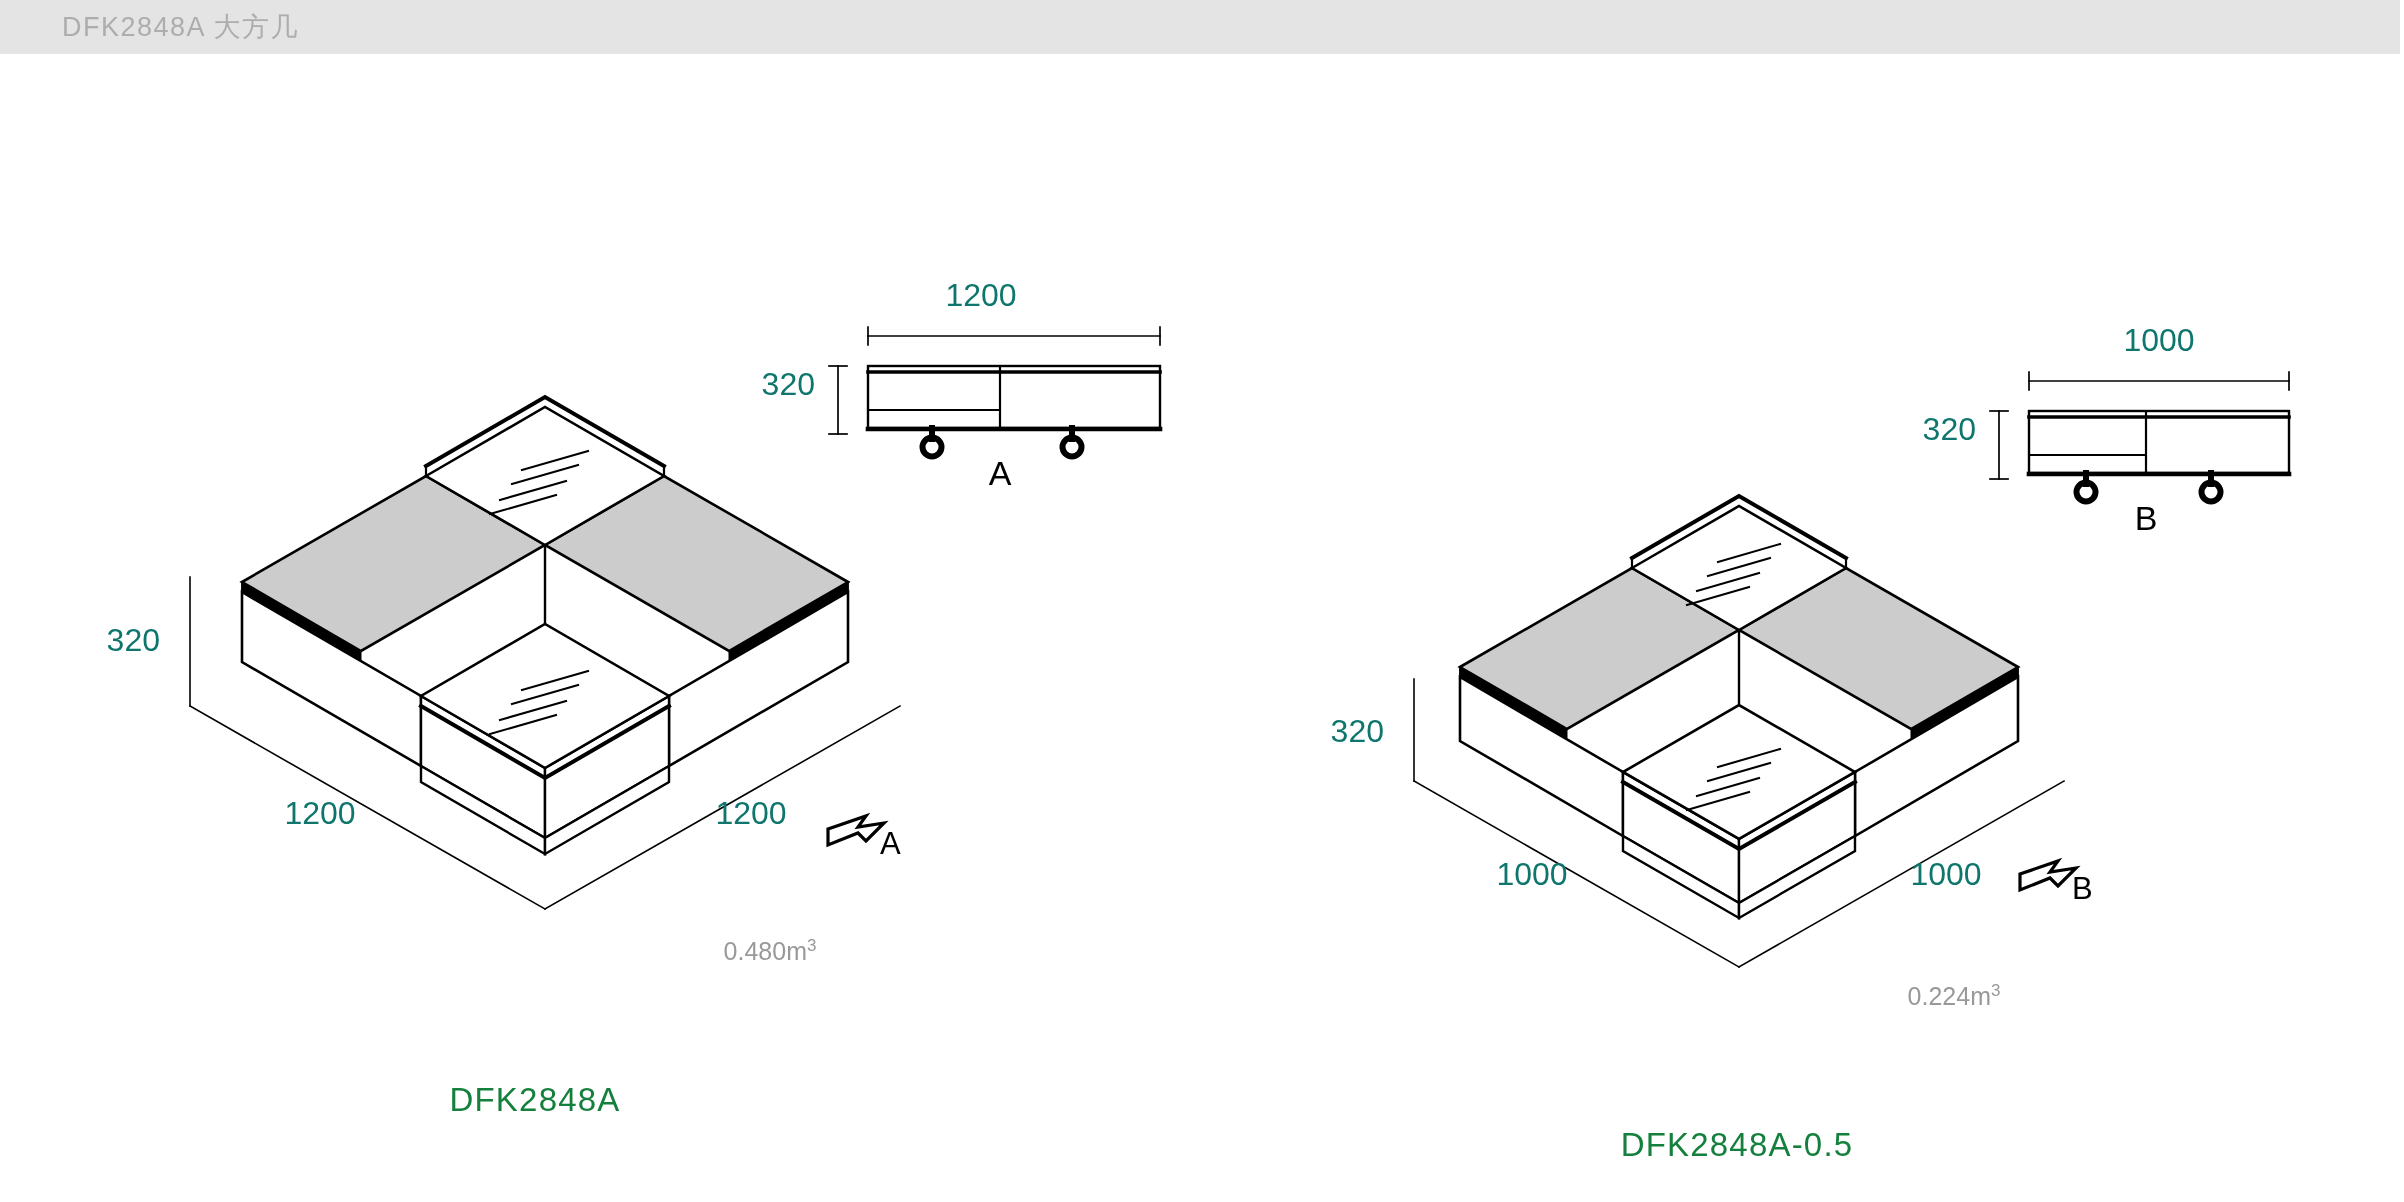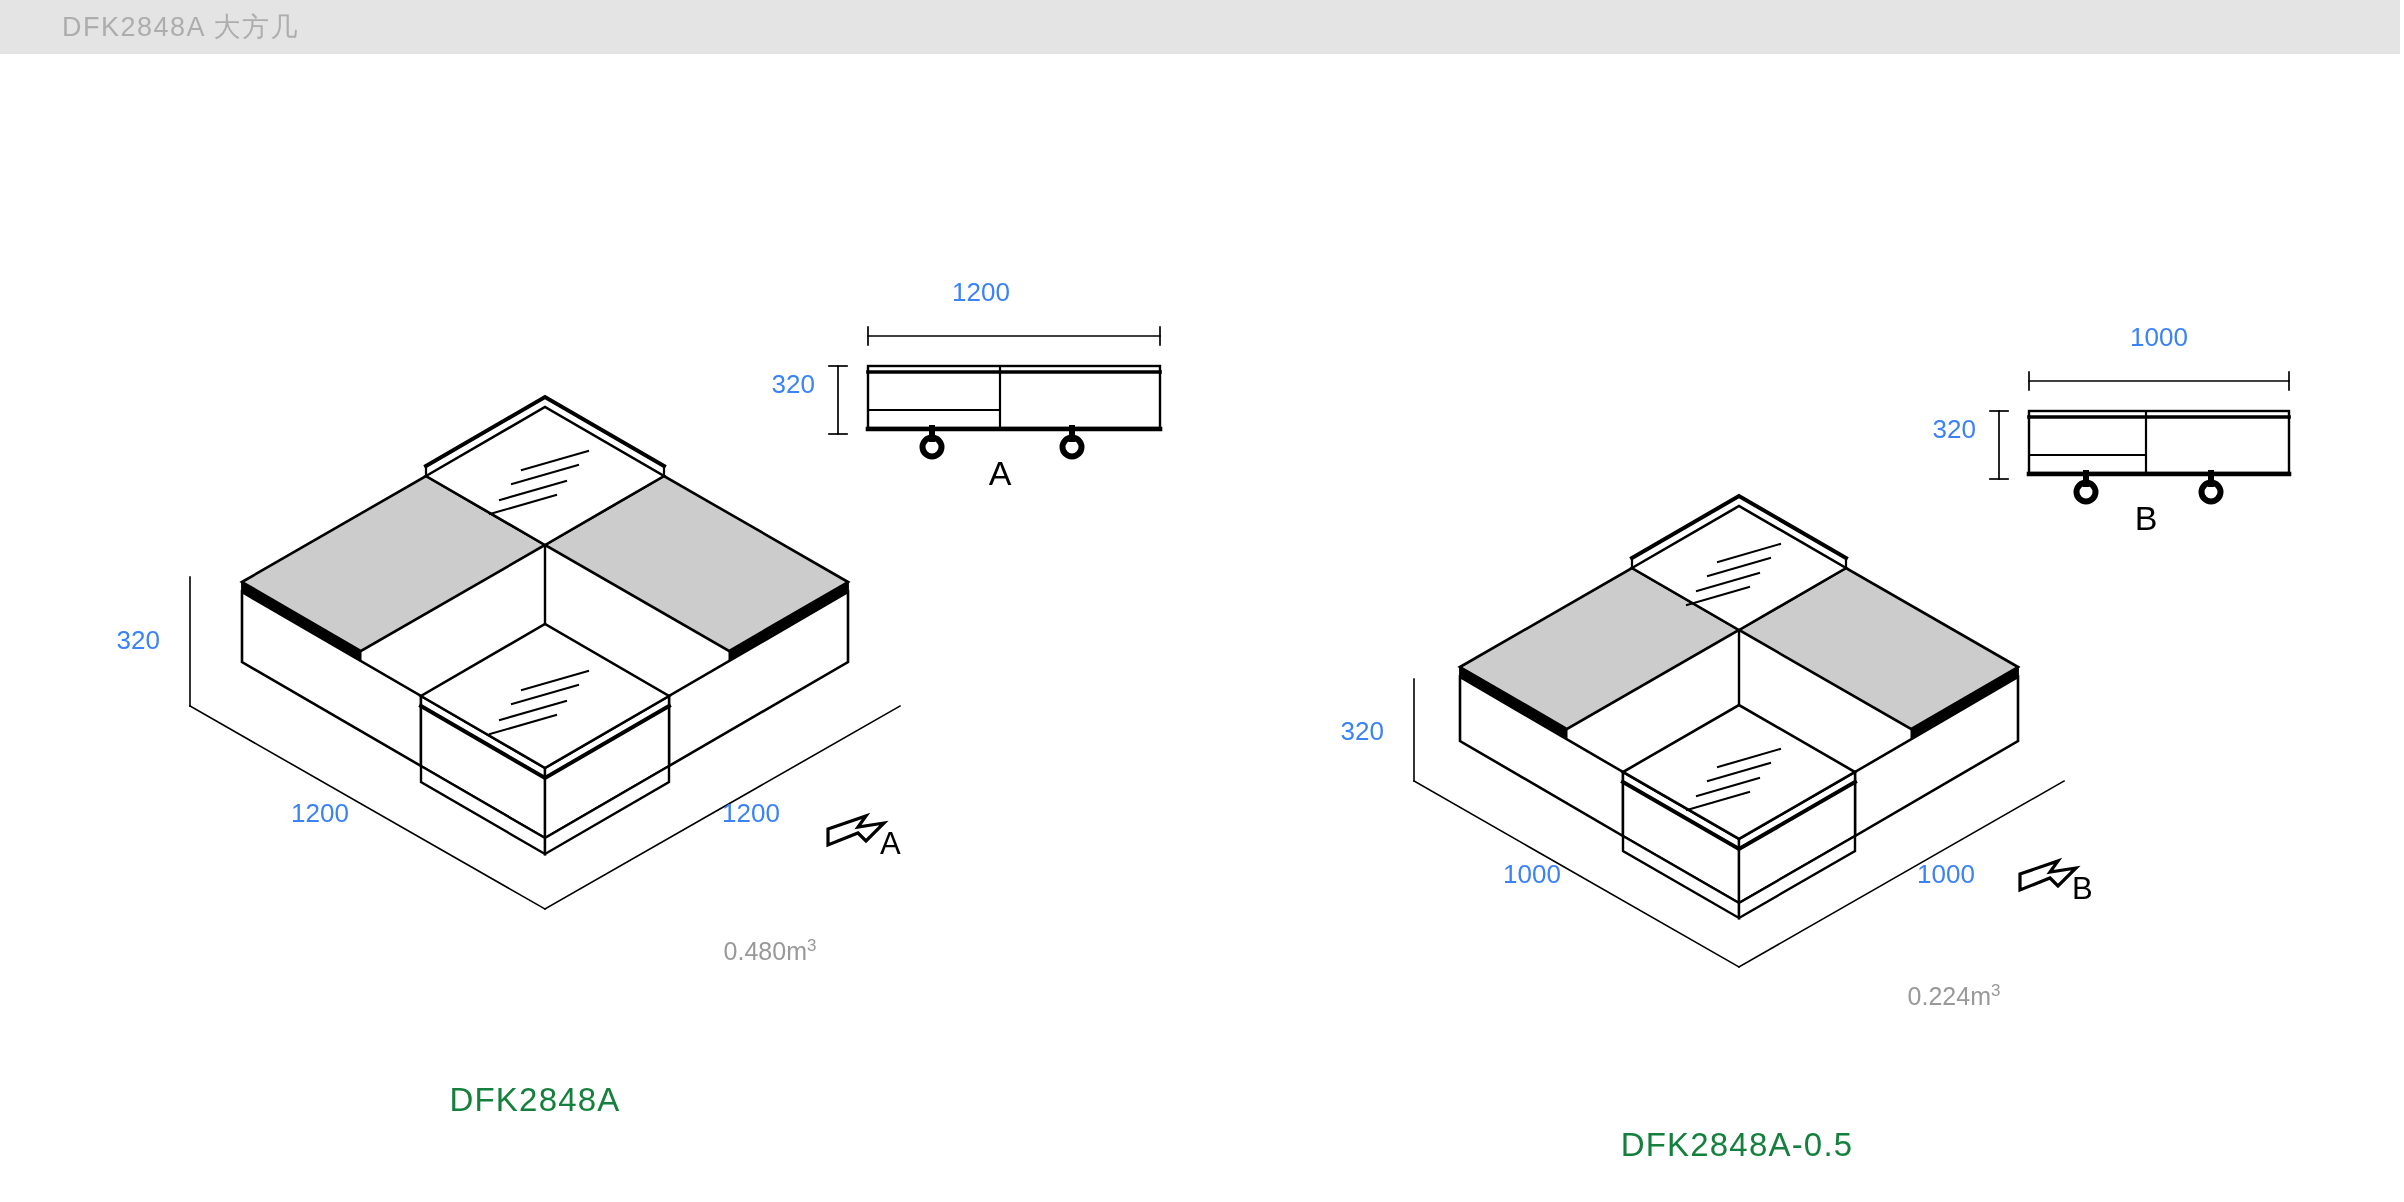--- a/index.html
+++ b/index.html
@@ -63,22 +63,22 @@
     top: 0;
     width: 1202px;
     height: 1148px;
     overflow: visible;
   }
 
   
   .lbl {
     position: absolute;
     white-space: nowrap;
-    color: #3b82f6;
-    font-size: 26px;
+    color: #0f766e;
+    font-size: 32px;
     font-weight: 400;
   }
   .lbl.view-letter {
     font-size: 34px;
     color: #000;
   }
   .lbl.view-letter-small {
     font-size: 31px;
     color: #000;
   }

